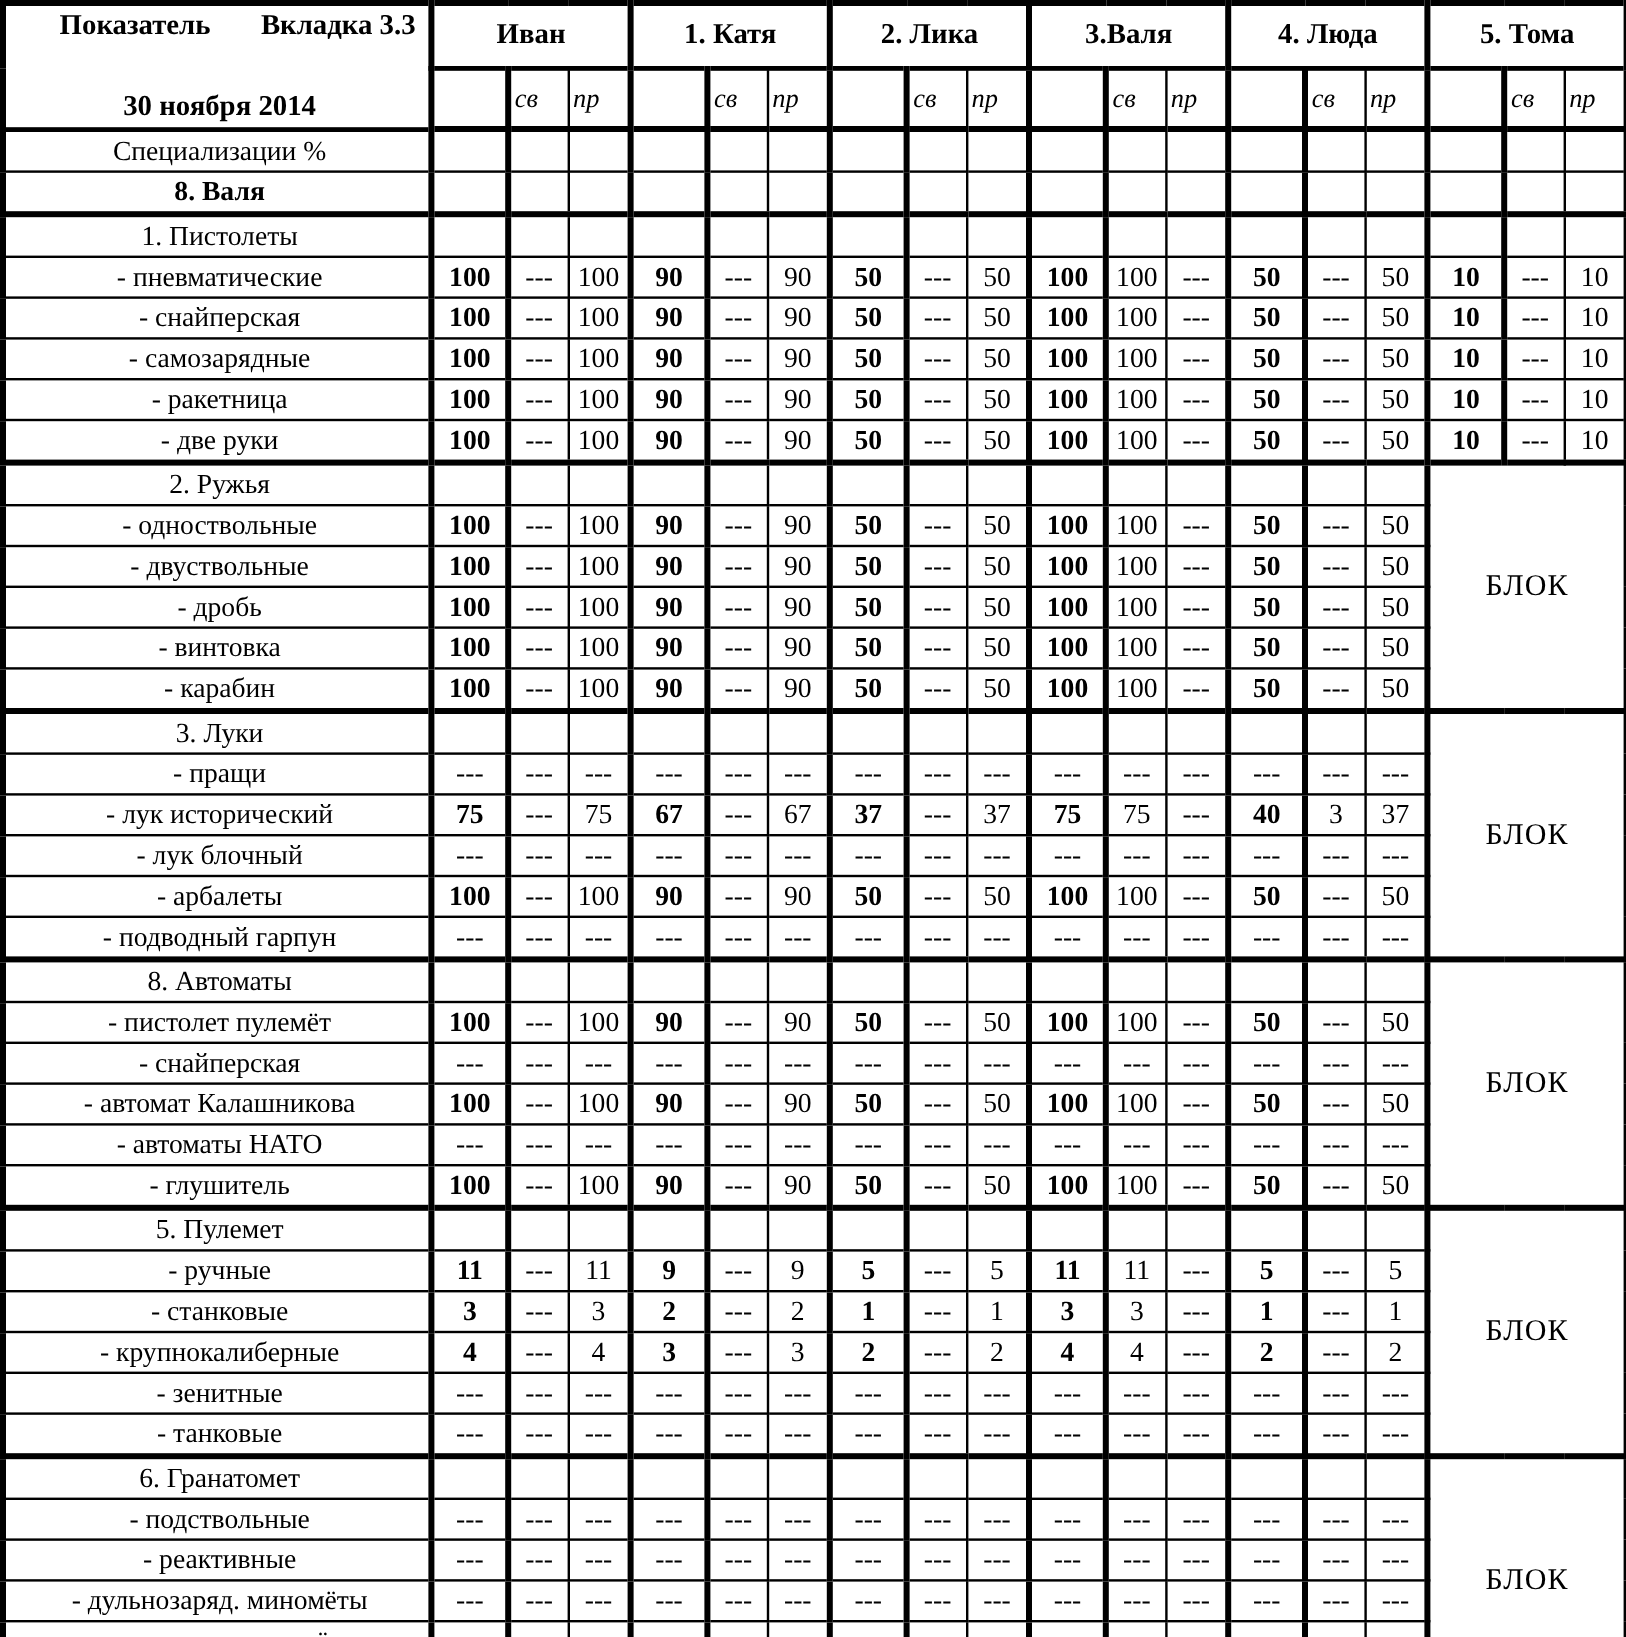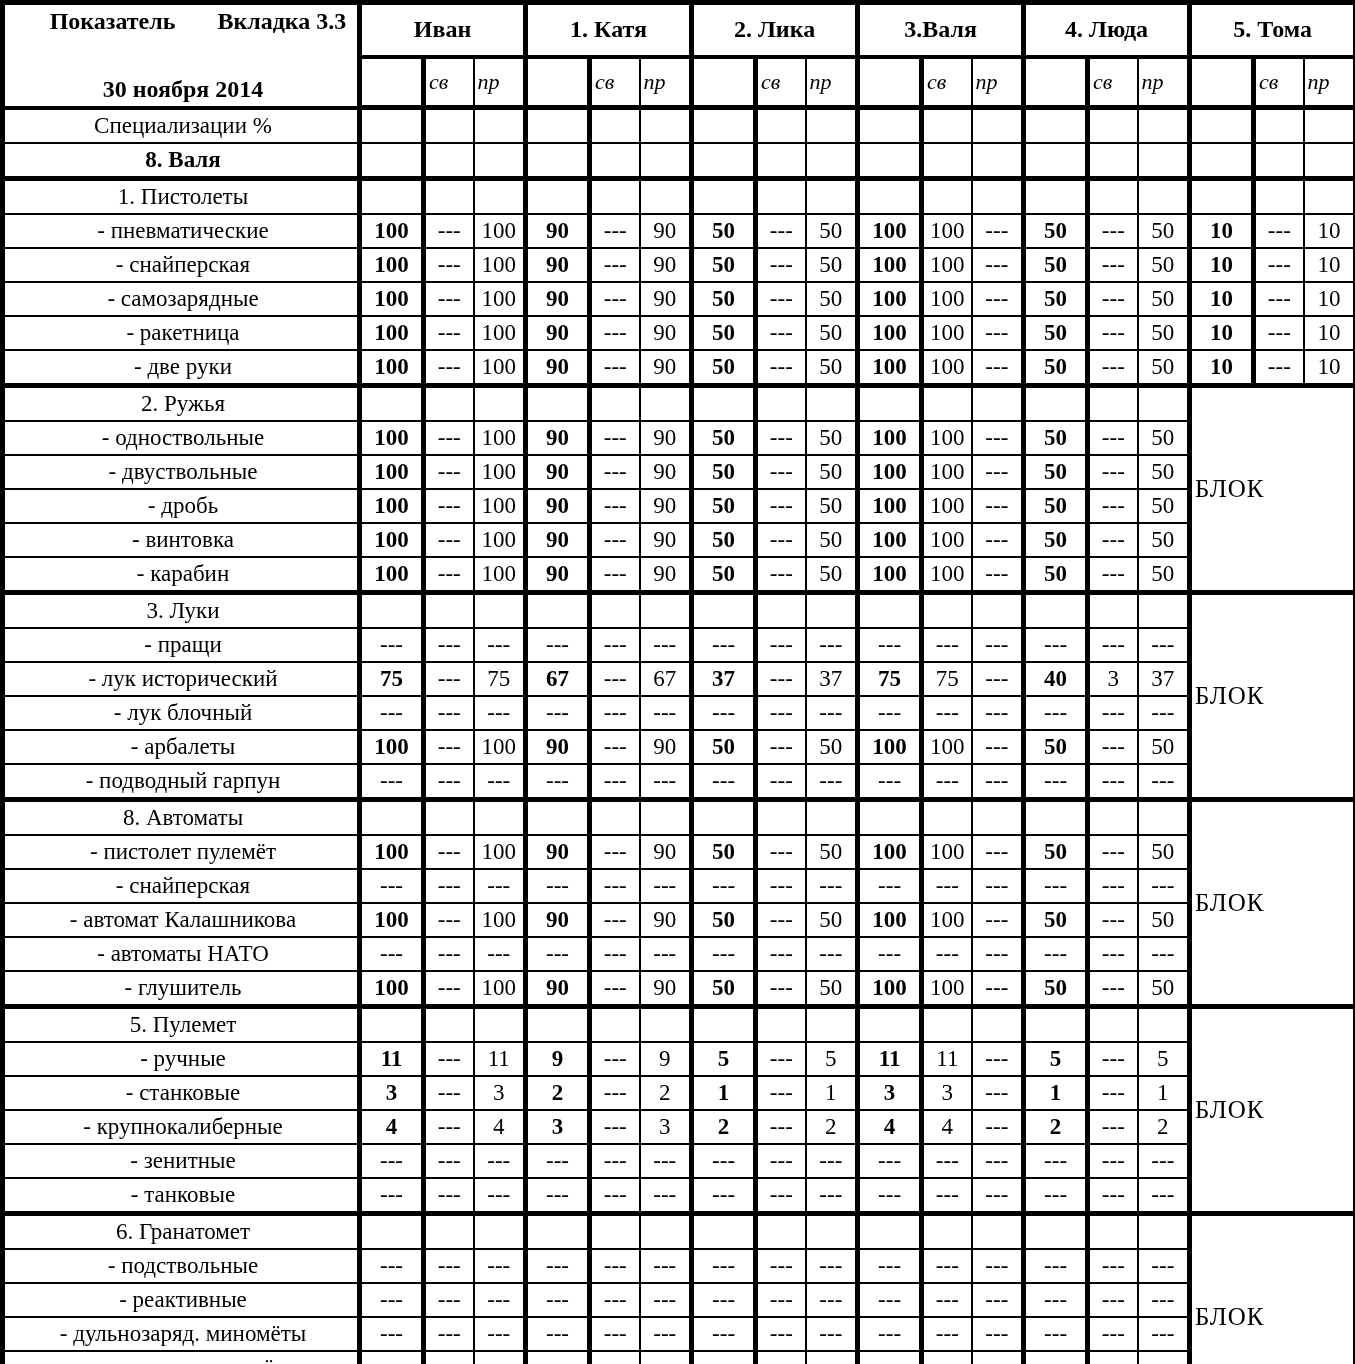--- a/index.html
+++ b/index.html
@@ -55,20 +55,21 @@
     font-weight: normal;
     padding-left: 7px;
     vertical-align: middle;
   }
   .corner-line1 { line-height: 1.35; }
   .corner-line1 .title { font-weight: bold; margin-left: 30px; }
   .corner-line1 .tab { margin-left: 42px; }
   .corner-line2 { line-height: 1.35; margin-top: 36px; }
   .block-cell {
     border: 5px solid #000;
+    text-align: center;
     vertical-align: middle;
     font-size: 25px;
     letter-spacing: 1px;
   }
 </style>
 </head>
 <body>
 
 <table>
   <colgroup>

